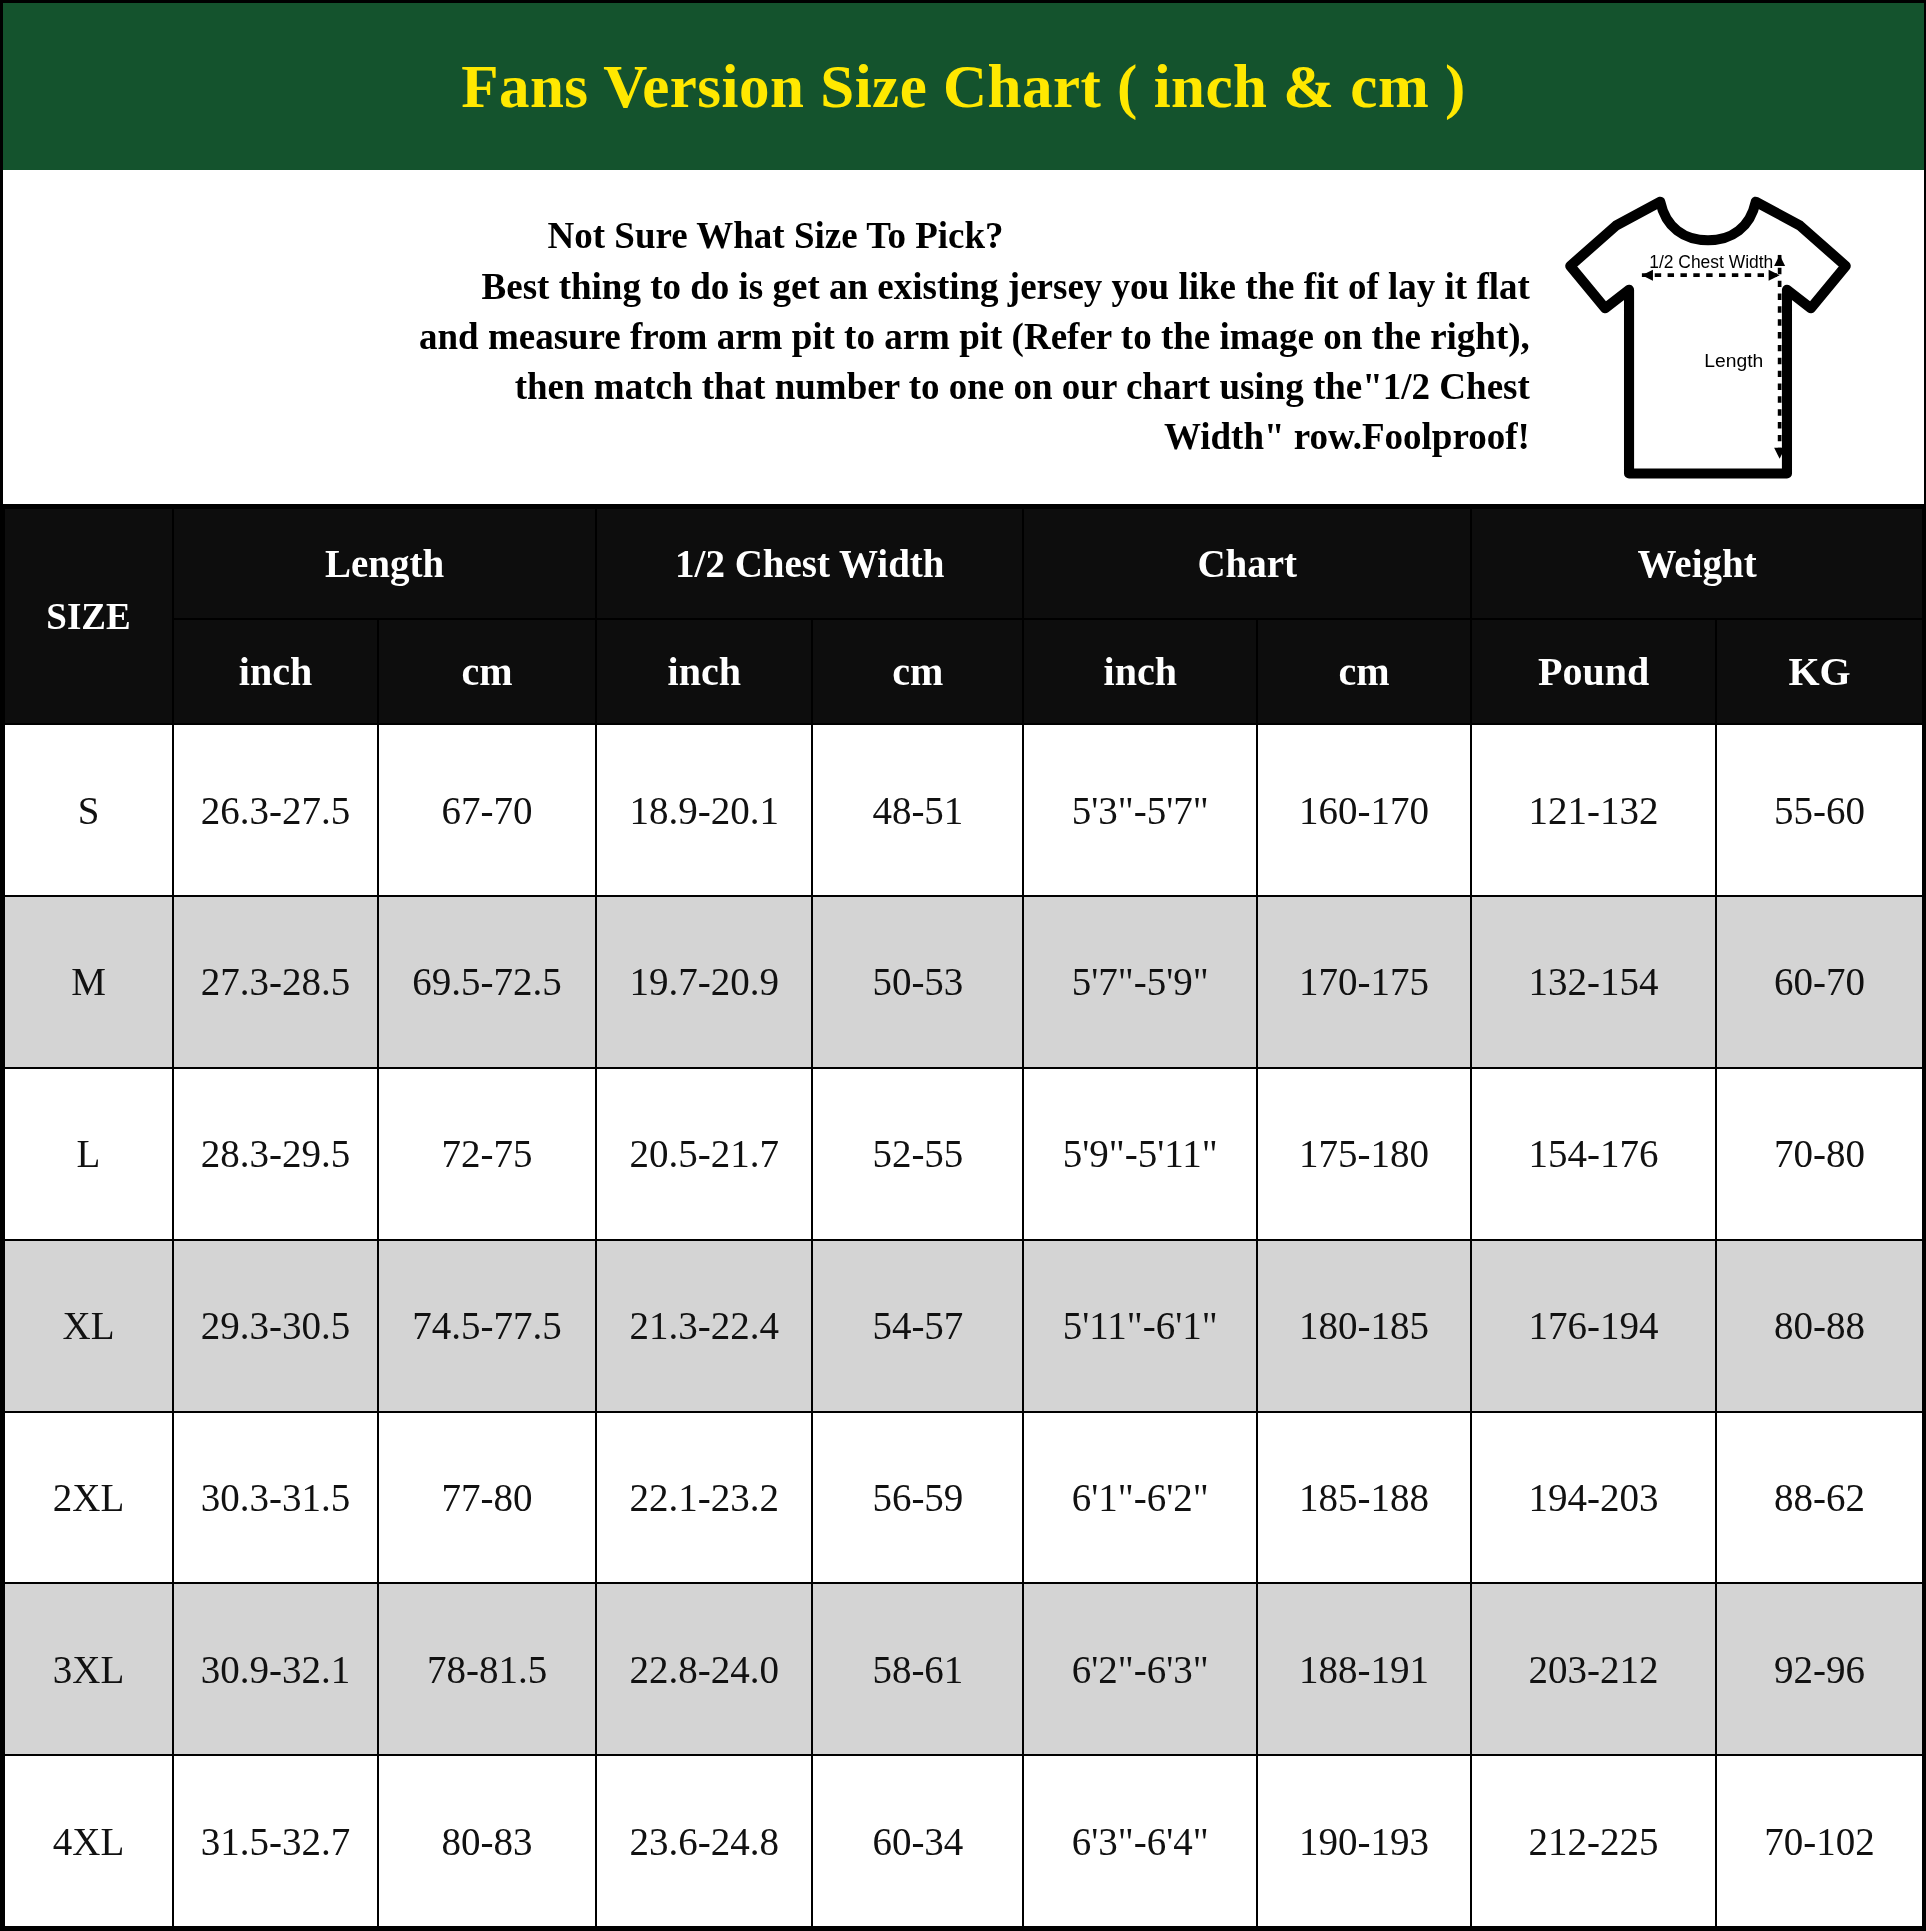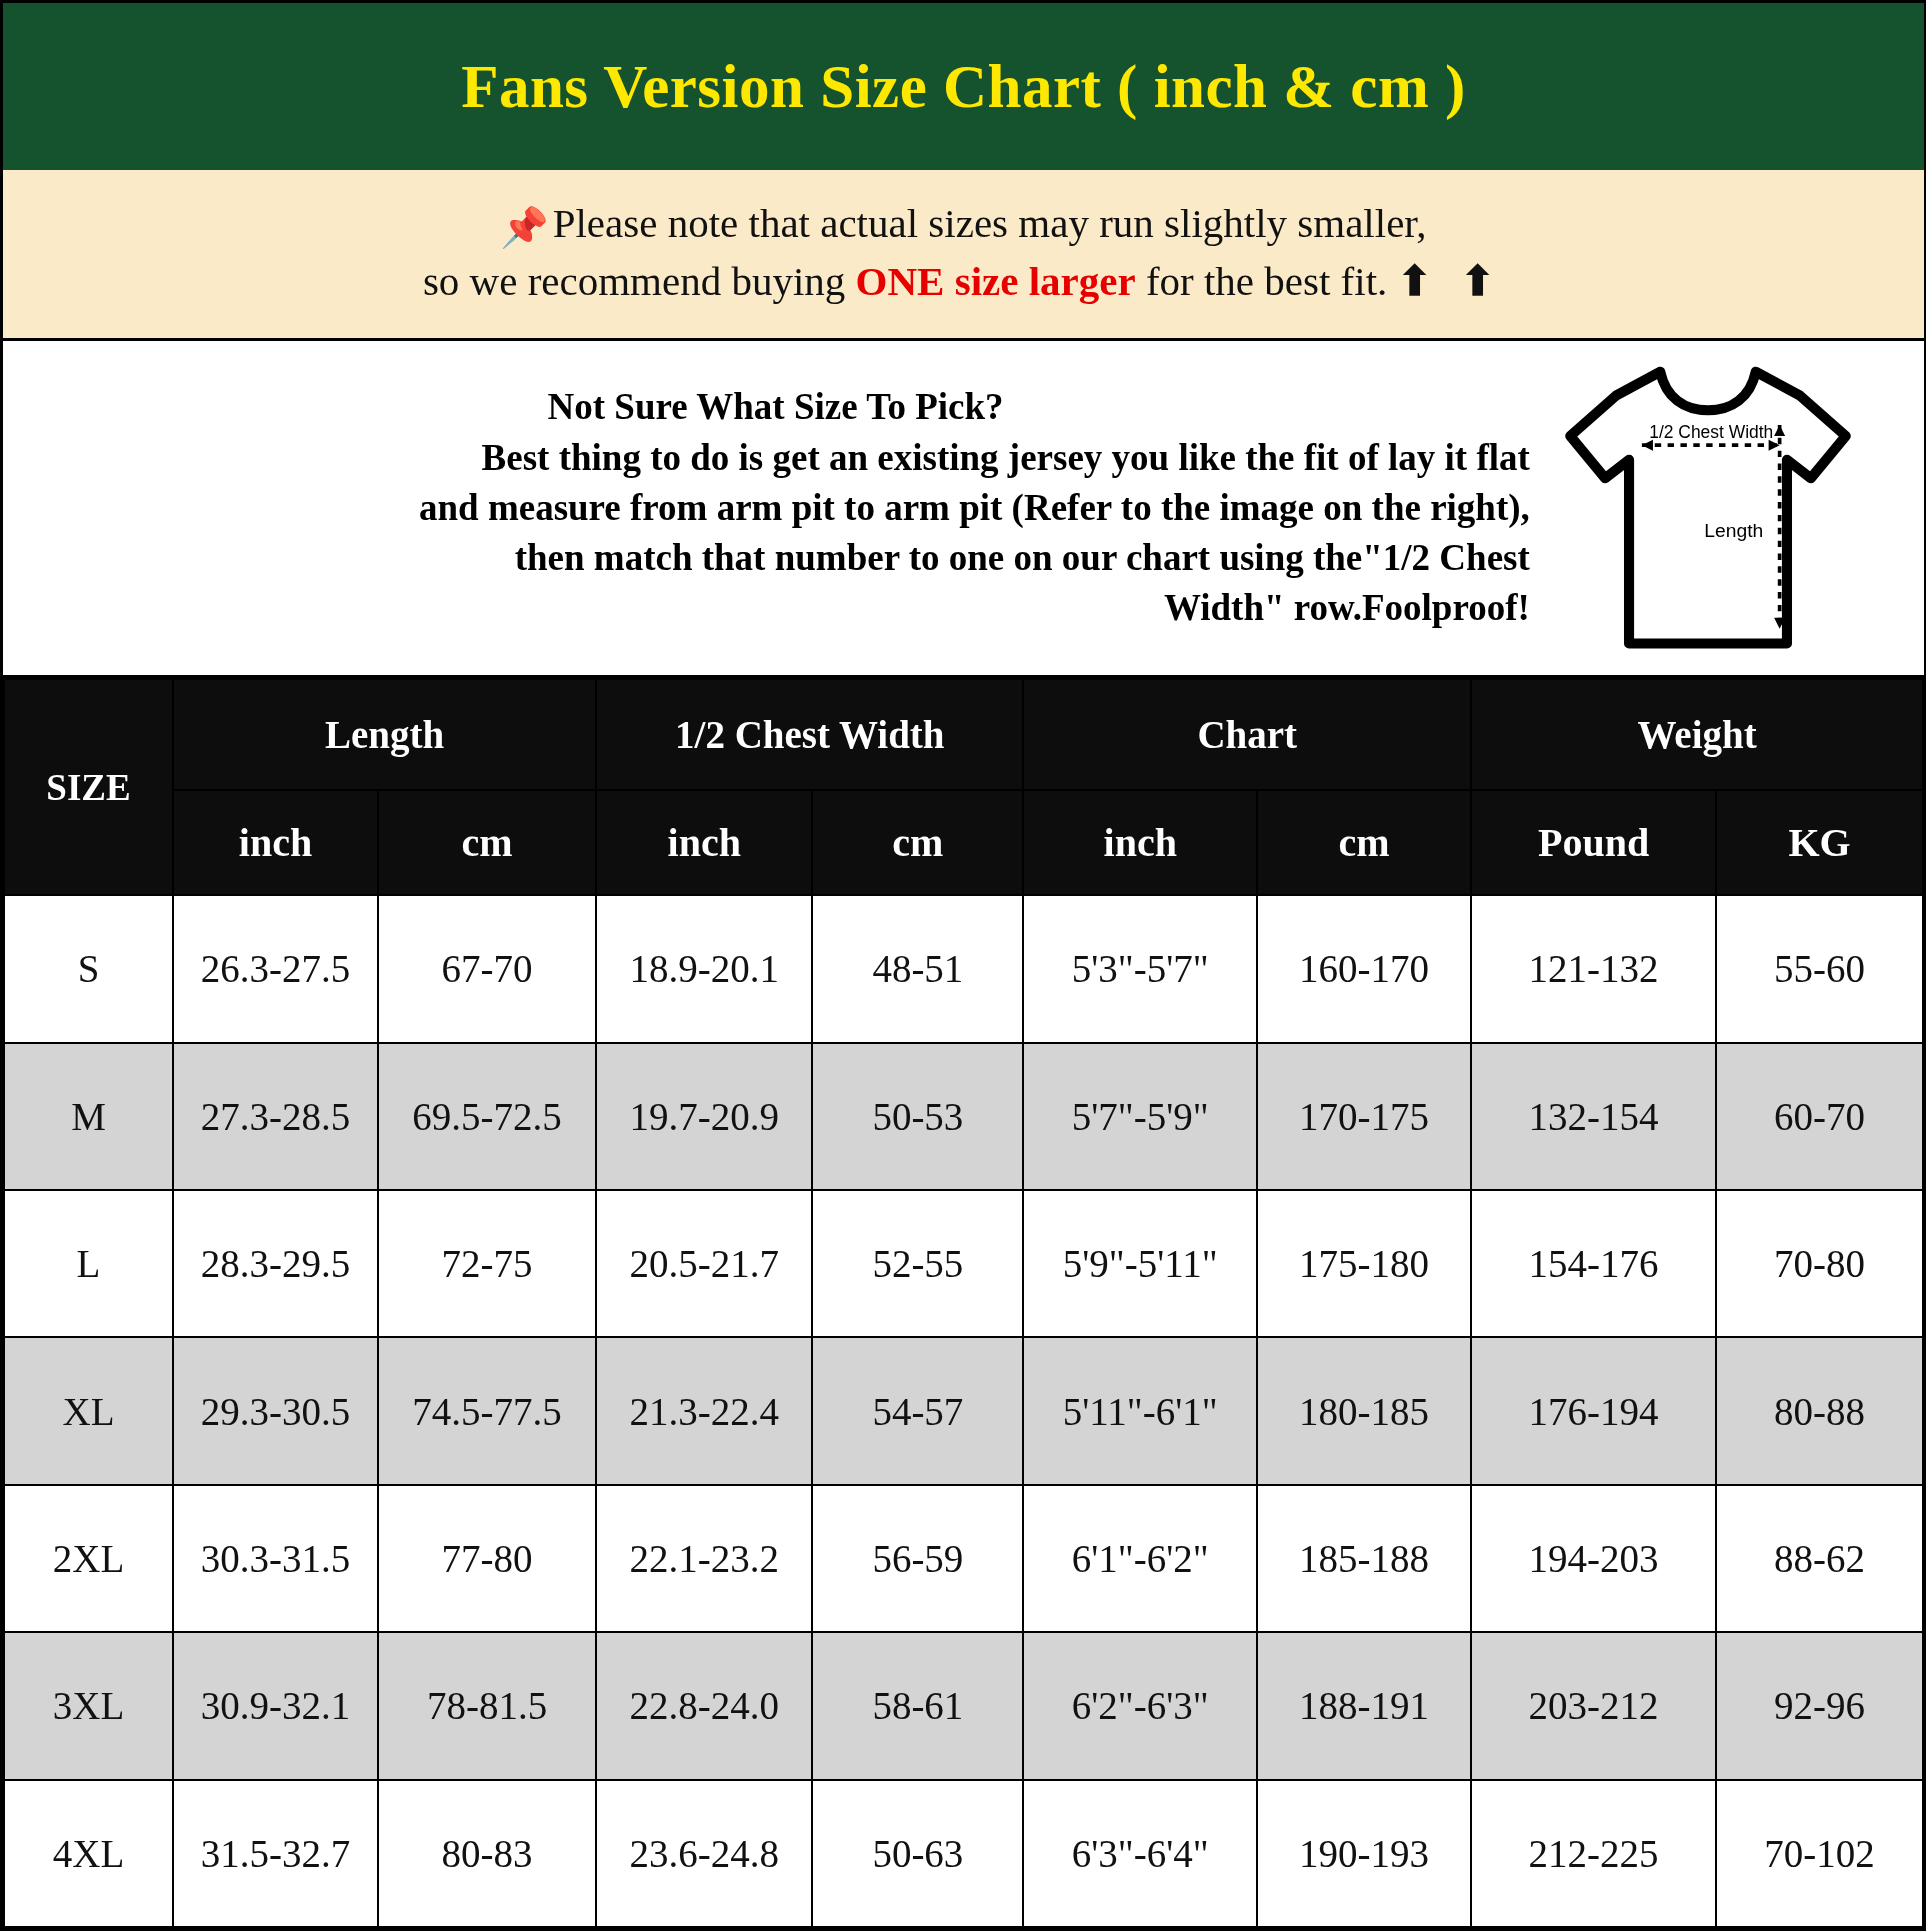--- a/index.html
+++ b/index.html
@@ -160,28 +160,20 @@
 </style>
 </head>
 <body>
 
 <div class="page">
 
   <div class="title-bar">
     <div class="title">Fans Version Size Chart ( inch &amp; cm )</div>
   </div>
 
-  <div class="note-band">
-    <div class="note-line">
-      <span class="pin-icon">📌</span><span>Please note that actual sizes may run slightly smaller,</span>
-    </div>
-    <div class="note-line">
-      <span>so we recommend buying </span><span class="red-bold">ONE size larger</span><span> for the best fit. </span><span class="arrow-up">⬆ ⬆</span>
-    </div>
-  </div>
 
   <div class="advice-section">
     <div class="advice-text">
       <div class="advice-head">Not Sure What Size To Pick?</div>
       <div class="advice-body">Best thing to do is get an existing jersey you like the fit of lay it flat</div>
       <div class="advice-body">and measure from arm pit to arm pit (Refer to the image on the right),</div>
       <div class="advice-body">then match that number to one on our chart using the"1/2 Chest</div>
       <div class="advice-body">Width" row.Foolproof!</div>
     </div>
     <div class="tee-figure">
@@ -297,21 +289,21 @@
           <td>6'2"-6'3"</td>
           <td>188-191</td>
           <td>203-212</td>
           <td>92-96</td>
         </tr>
         <tr>
           <td class="size-cell">4XL</td>
           <td>31.5-32.7</td>
           <td>80-83</td>
           <td>23.6-24.8</td>
-          <td>50-63</td>
+          <td>60-34</td>
           <td>6'3"-6'4"</td>
           <td>190-193</td>
           <td>212-225</td>
           <td>70-102</td>
         </tr>
       </tbody>
     </table>
   </div>
 
 </div>

